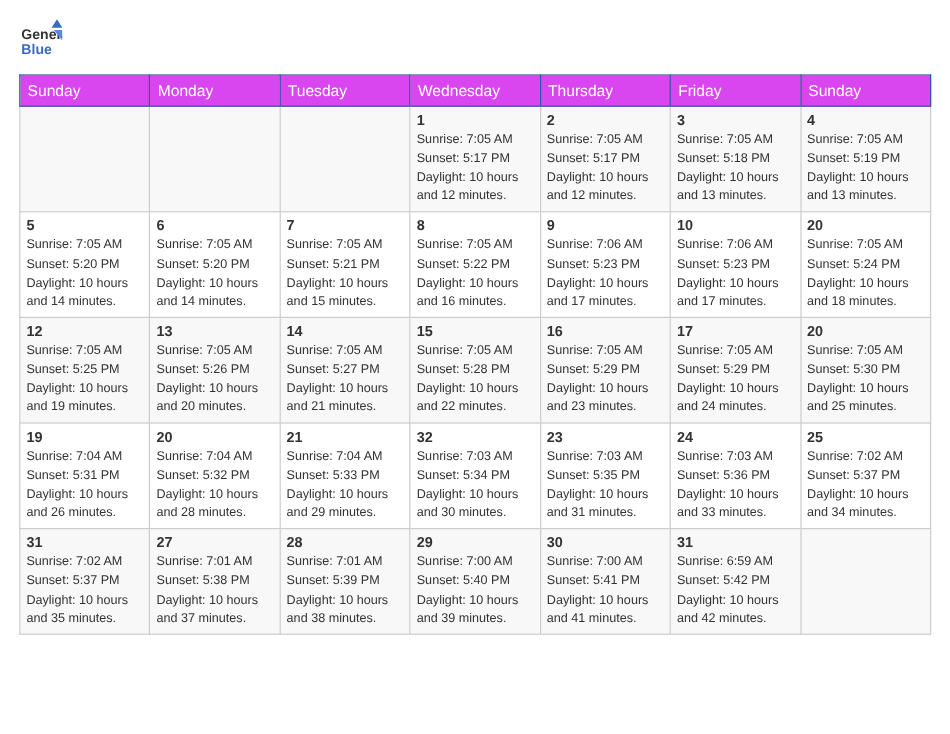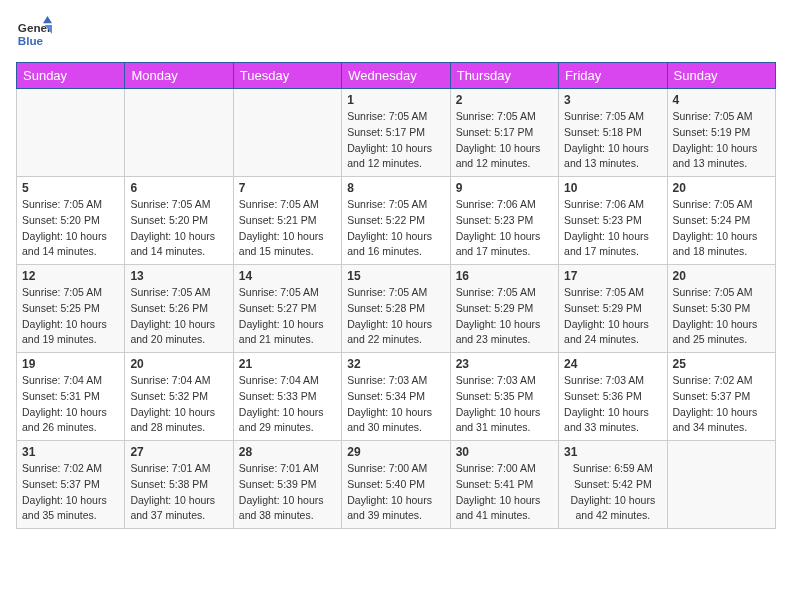--- a/index.html
+++ b/index.html
@@ -321,21 +321,21 @@
         </td>
         <td>
           <span class="day-number">30</span>
           <div class="day-info" style="white-space: pre-line;">Sunrise: 7:00 AM
 Sunset: 5:41 PM
 Daylight: 10 hours
 and 41 minutes.</div>
         </td>
         <td>
           <span class="day-number">31</span>
-          <div class="day-info" style="white-space: pre-line; text-align: center;">Sunrise: 6:59 AM
+          <div class="day-info" style="white-space: pre-line;">Sunrise: 6:59 AM
 Sunset: 5:42 PM
 Daylight: 10 hours
 and 42 minutes.</div>
         </td>
         <td></td>
       </tr>
     </tbody>
 </table>
 
 </body></html>

